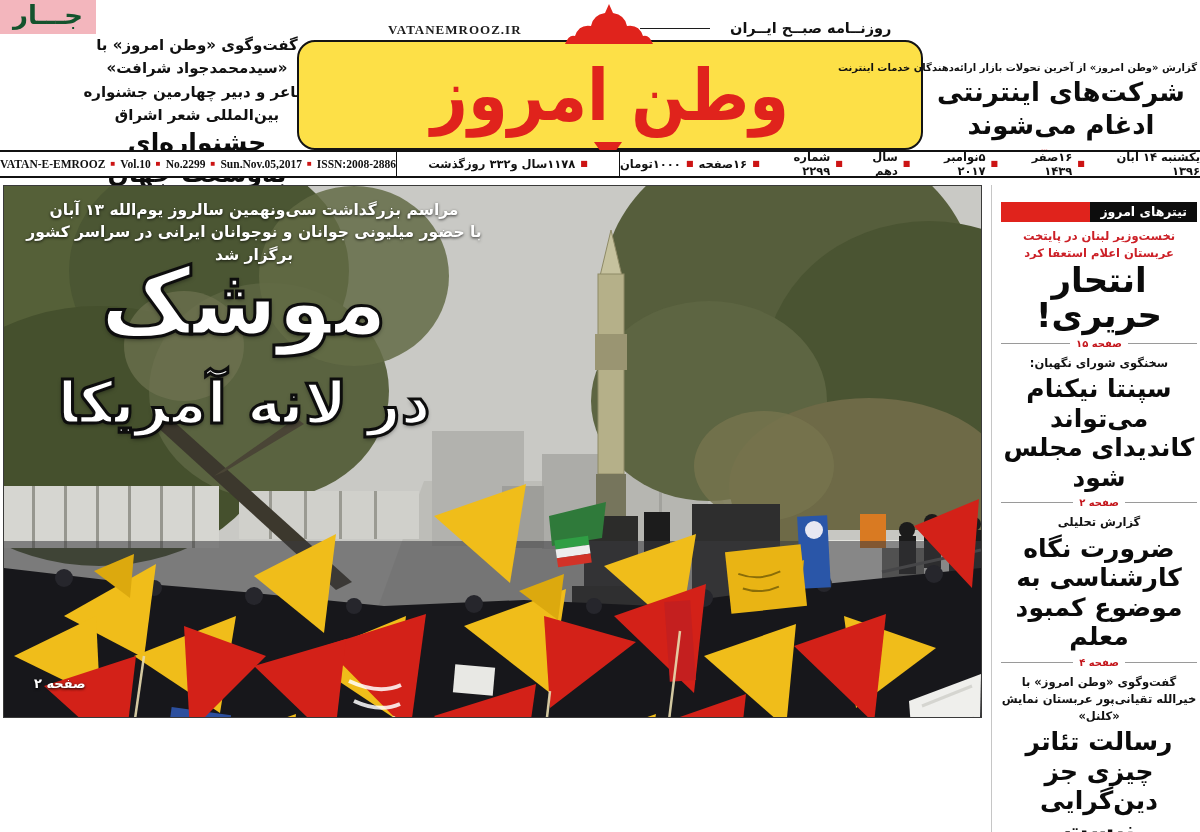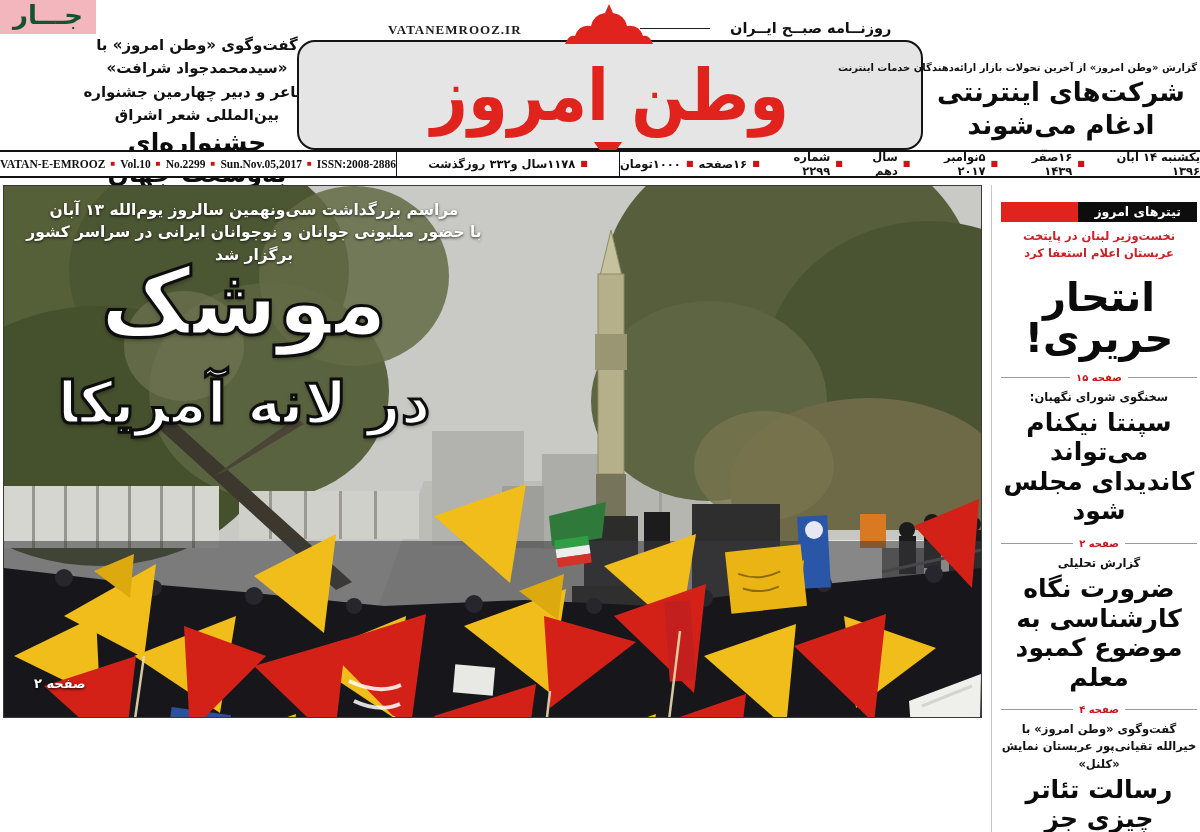--- a/index.html
+++ b/index.html
@@ -14,21 +14,21 @@
   .kicker-sm{font-size:15px;font-weight:bold;color:#111;line-height:1.55;}
   .story-title{font-weight:bold;color:#0c0c0c;}
   .left-story .story-title{font-size:25px;line-height:1.25;}
   .page-red{color:#c4161c;font-size:10px;font-weight:bold;margin-top:4px;}
   
   .right-story{position:absolute;left:925px;top:30px;width:272px;text-align:center;direction:rtl;}
   .right-story .kicker-sm{font-size:10px;white-space:nowrap;margin-top:30px;}
   .right-story .story-title{font-size:26px;line-height:1.3;}
   
   .logo-box{position:absolute;left:297px;top:40px;width:622px;height:106px;
-    border:2.5px solid #141414;border-radius:18px;background:#e5e5e5;}
+    border:2.5px solid #141414;border-radius:18px;background:#fde047;}
   .brand-text{position:absolute;inset:0;display:flex;align-items:center;justify-content:center;
     color:#e0231c;font-weight:bold;font-size:64px;transform:scaleY(1.12);direction:rtl;}
   .dome{position:absolute;left:563px;top:4px;width:92px;height:40px;}
   .pendant{position:absolute;left:594px;top:142px;width:28px;height:20px;background:#e0231c;
     clip-path:polygon(50% 100%,0 0,100% 0);}
   .site-url{position:absolute;left:388px;top:22px;font-family:"Liberation Serif",serif;
     font-weight:bold;font-size:13px;letter-spacing:1px;color:#1c1c1c;}
   .tagline{position:absolute;left:640px;top:20px;width:276px;display:flex;align-items:center;
     justify-content:flex-start;gap:20px;}
   .tagline .rule{width:70px;border-top:1.5px solid #1c1c1c;}
@@ -57,29 +57,29 @@
   .photo-title .t2{font-size:58px;line-height:1.1;margin-top:26px;}
   .photo-page{position:absolute;left:30px;bottom:26px;color:#fff;font-weight:bold;font-size:13px;
     text-shadow:0 1px 3px #000;direction:rtl;}
   .photo-credit{position:absolute;left:-1px;top:552px;height:92px;writing-mode:vertical-rl;
     transform:rotate(180deg);font-size:7.5px;color:#ffeaa6;text-shadow:0 0 2px #000;direction:rtl;}
   
   .v-divider{position:absolute;left:991px;top:185px;height:647px;border-left:1px solid #c6c6c6;}
   .sidebar{position:absolute;left:1001px;top:188px;width:196px;direction:rtl;text-align:center;}
   .sb-header{display:flex;align-items:stretch;height:20px;margin-top:14px;}
   .sb-header .label{background:#0d0d0d;color:#fff;font-size:12.5px;font-weight:bold;
-    line-height:20px;padding:0 16px;}
+    line-height:20px;padding:0 10px;}
   .sb-header .bar{flex:1;background:#e0231c;}
   .sb-item{margin-top:6px;}
   .sb-kicker{font-size:11.5px;font-weight:bold;color:#121212;line-height:1.5;}
   .sb-kicker.red{color:#cc2027;}
   .sb-title{font-weight:bold;color:#0b0b0b;}
-  .sb-title.xl{font-size:40px;line-height:1.04;margin-top:14px;}
+  .sb-title.xl{font-size:34px;line-height:1.04;margin-top:0;}
   .sb-title.lg{font-size:25px;line-height:1.18;margin-top:2px;}
-  .pagebar{display:flex;align-items:center;gap:6px;margin-top:12px;text-align:center;}
+  .pagebar{display:flex;align-items:center;gap:6px;margin-top:5px;text-align:center;}
   .pagebar::before,.pagebar::after{content:"";flex:1;border-top:1px solid #9a9a9a;}
   .pagebar span{color:#c4161c;font-size:10px;font-weight:bold;}
 </style>
 </head>
 <body>
 
 <div id="page">
 
   <div class="corner-tag">جـــار</div>
 

